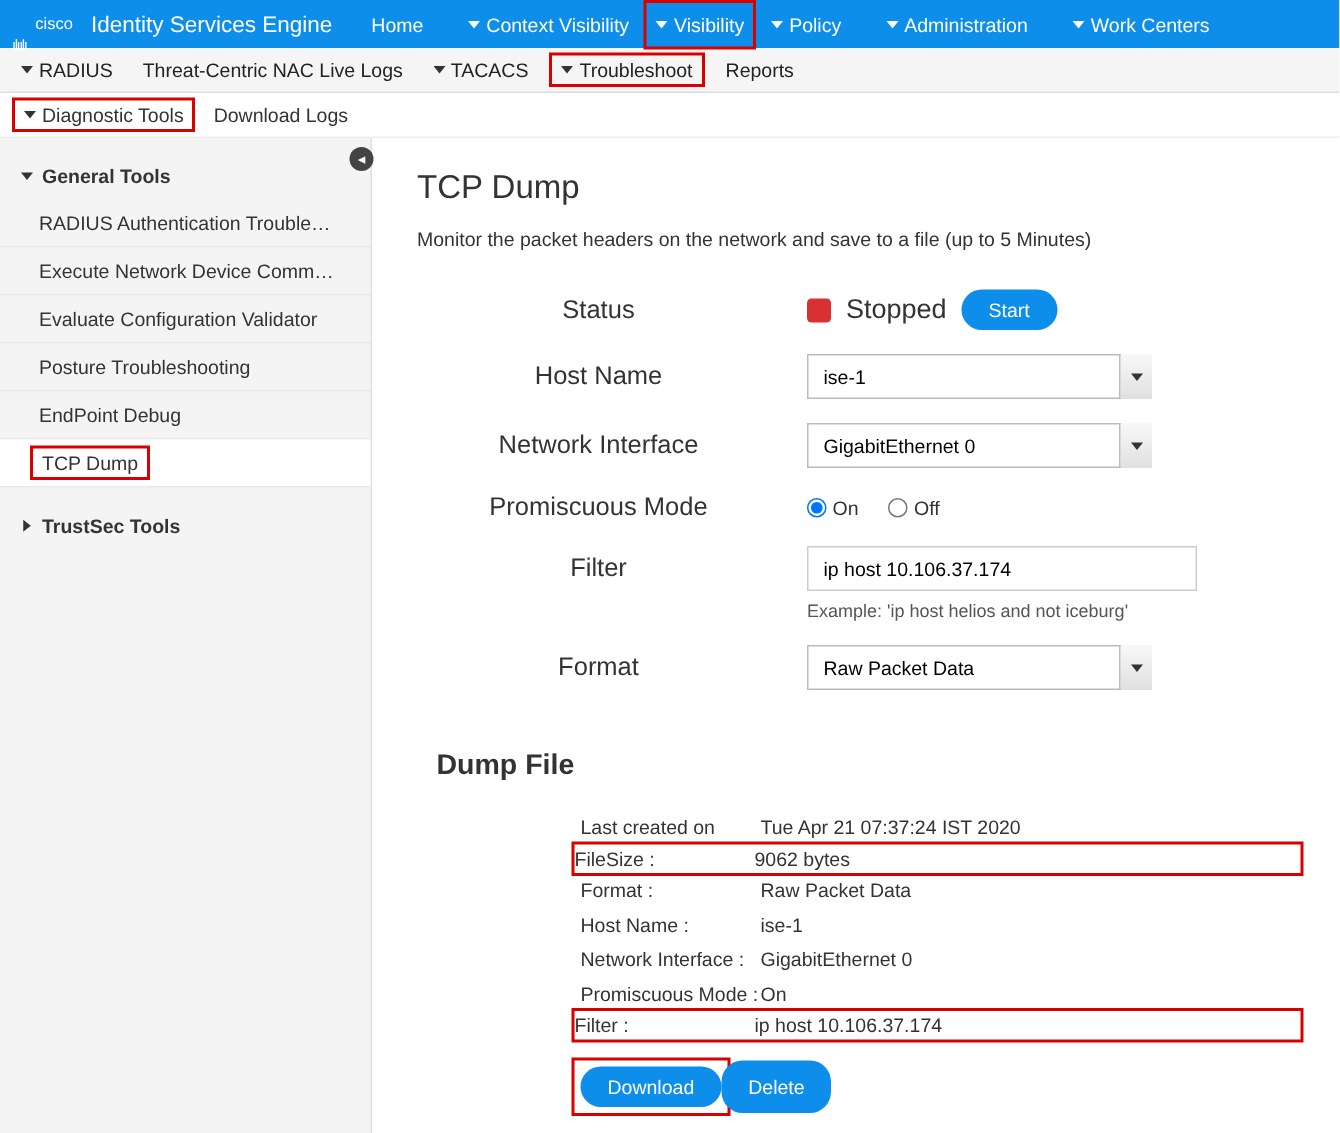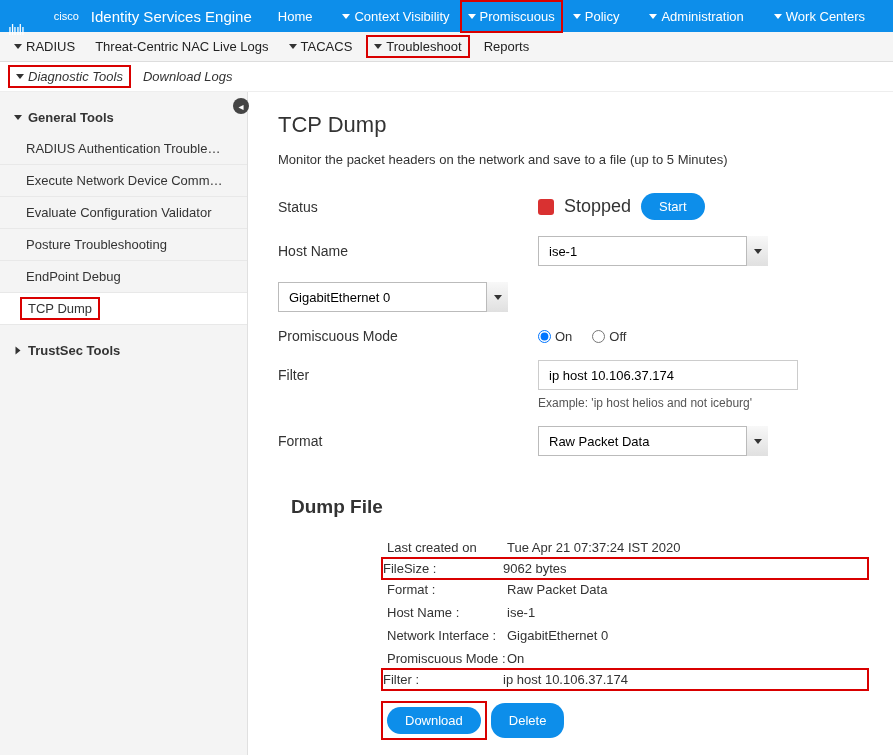--- a/index.html
+++ b/index.html
@@ -1,91 +1,91 @@
 <!DOCTYPE html>
 <html><head>
   <meta charset="utf-8">
   <style>
     * { margin: 0; padding: 0; box-sizing: border-box; font-family: Arial, sans-serif; }
     body { background: #fff; font-size: 13px; color: #333; }
 
     .top-nav { background: #0d8eea; height: 32px; display: flex; align-items: center; padding: 0 8px; color: #fff; }
     .logo-box { display: flex; align-items: center; gap: 6px; margin-right: 12px; }
-    .cisco-bars { font-size: 14px; letter-spacing: -1px; color: #fff; margin-top: 28px; }
+    .cisco-bars { font-size: 10px; letter-spacing: -1px; color: #fff; margin-top: 28px; }
     .brand { font-size: 15px; font-weight: normal; }
     .top-items { display: flex; gap: 2px; margin-left: 12px; }
     .top-item { padding: 7px 14px; font-size: 13px; cursor: pointer; display: flex; align-items: center; gap: 4px; }
     .caret { width: 0; height: 0; border-left: 4px solid transparent; border-right: 4px solid transparent; border-top: 5px solid #fff; }
 
     .sub-nav { background: #f5f5f5; border-bottom: 1px solid #ddd; height: 30px; display: flex; align-items: center; padding: 0 14px; gap: 20px; font-size: 13px; }
     .sub-item { display: flex; align-items: center; gap: 4px; cursor: pointer; color: #222; }
     .caret-dark { width: 0; height: 0; border-left: 4px solid transparent; border-right: 4px solid transparent; border-top: 5px solid #333; }
 
     .ter-nav { background: #fff; height: 30px; display: flex; align-items: center; padding: 0 14px; gap: 18px; border-bottom: 1px solid #eee; }
-    .ter-item { display: flex; align-items: center; gap: 4px; cursor: pointer; font-style: italic; }
+    .ter-item { display: flex; align-items: center; gap: 4px; cursor: pointer; }
 
     .red-box { border: 2px solid #d90000; padding: 2px 6px; margin: -2px -6px; }
 
     .layout { display: flex; }
     .sidebar { width: 248px; background: #f4f4f4; min-height: 680px; border-right: 1px solid #e0e0e0; position: relative; }
     .collapse-btn { position: absolute; right: -2px; top: 6px; width: 16px; height: 16px; background: #444; border-radius: 50%; color: #fff; display: flex; align-items: center; justify-content: center; font-size: 10px; cursor: pointer; }
     .section-header { padding: 18px 14px 8px 14px; font-size: 13px; font-weight: bold; display: flex; align-items: center; gap: 6px; cursor: pointer; }
     .nav-list { list-style: none; }
     .nav-list li { padding: 8px 14px 8px 26px; font-size: 13px; cursor: pointer; border-bottom: 1px solid #e8e8e8; white-space: nowrap; overflow: hidden; text-overflow: ellipsis; }
     .nav-list li.selected { background: #fff; }
 
     .content { flex: 1; padding: 20px 30px; }
     .page-title { font-size: 22px; font-weight: normal; margin-bottom: 14px; }
     .page-desc { font-size: 13px; margin-bottom: 26px; }
 
     .form-row { display: flex; align-items: center; margin-bottom: 16px; }
     .hint-row { display: flex; margin-top: -10px; margin-bottom: 16px; }
-    .form-label { width: 260px; text-align: left; padding-right: 18px; font-size: 14px; }
+    .form-label { width: 260px; text-align: center; padding-right: 18px; font-size: 17px; }
     .form-ctrl { display: flex; align-items: center; gap: 10px; }
 
     .stop-icon { width: 16px; height: 16px; background: #d93131; border-radius: 3px; display: inline-block; }
     .status-text { font-size: 18px; }
     .btn-blue { background: #0d8eea; color: #fff; border: none; padding: 6px 18px; border-radius: 14px; font-size: 13px; cursor: pointer; text-align: right; }
 
     .select-wrap { position: relative; width: 230px; }
     .select-input { width: 100%; height: 30px; border: 1px solid #bbb; padding: 0 28px 0 10px; font-size: 13px; background: #fff; }
     .select-arrow { position: absolute; right: 0; top: 0; width: 22px; height: 30px; background: linear-gradient(#f8f8f8,#e0e0e0); border-left: 1px solid #bbb; display: flex; align-items: center; justify-content: center; }
 
     .text-input { width: 260px; height: 30px; border: 1px solid #ccc; padding: 0 10px; font-size: 13px; }
 
     .dump-section { margin-top: 40px; margin-left: 13px; }
     .dump-title { font-size: 19px; margin-bottom: 18px; }
     .dump-table { margin-left: 96px; }
     .dump-row { display: flex; padding: 4px 0; font-size: 13px; }
     .dump-label { width: 120px; }
     .dump-value { }
-    .btn-row { margin-top: 14px; display: flex; gap: 10px; }
+    .btn-row { margin-top: 14px; display: flex; }
 
     .radio-label { display: flex; align-items: center; gap: 4px; margin-right: 10px; }
   </style>
 </head>
 <body>
 
 <div class="top-nav">
   <div class="logo-box">
     <span class="cisco-bars">ılıılı</span>
-    <span style="font-size:11px;margin-left:24px;">cisco</span>
+    <span style="font-size:11px;">cisco</span>
   </div>
   <span class="brand">Identity Services Engine</span>
   <div class="top-items">
     <div class="top-item">
         <span>Home</span>
       </div>
     <div class="top-item">
         <span class="caret"></span>
         <span>Context Visibility</span>
       </div>
     <div class="top-item red-box">
         <span class="caret"></span>
-        <span>Promiscuous</span>
+        <span>Visibility</span>
       </div>
     <div class="top-item">
         <span class="caret"></span>
         <span>Policy</span>
       </div>
     <div class="top-item">
         <span class="caret"></span>
         <span>Administration</span>
       </div>
     <div class="top-item">
@@ -167,20 +167,21 @@
         <div class="select-wrap">
           <input class="select-input" readonly="" value="ise-1" style="">
           <div class="select-arrow">
               <span class="caret-dark"></span>
             </div>
         </div>
       </div>
     </div>
 
     <div class="form-row">
+      <div class="form-label">Network Interface</div>
       <div class="form-ctrl">
         <div class="select-wrap">
           <input class="select-input" readonly="" value="GigabitEthernet 0" style="">
           <div class="select-arrow">
               <span class="caret-dark"></span>
             </div>
         </div>
       </div>
     </div>
 

